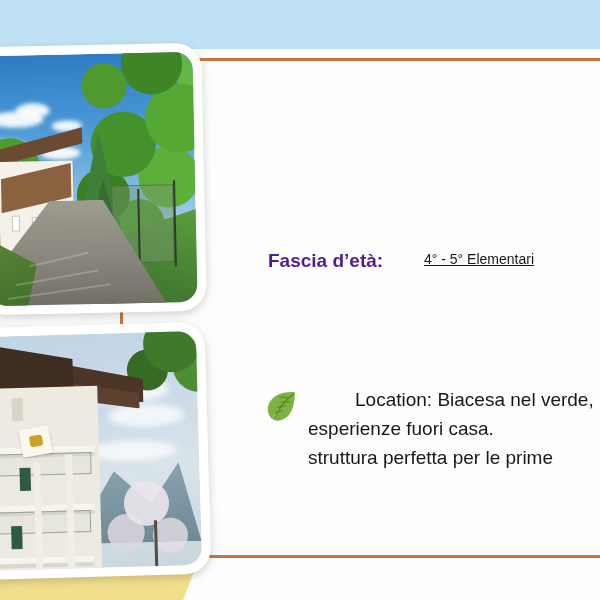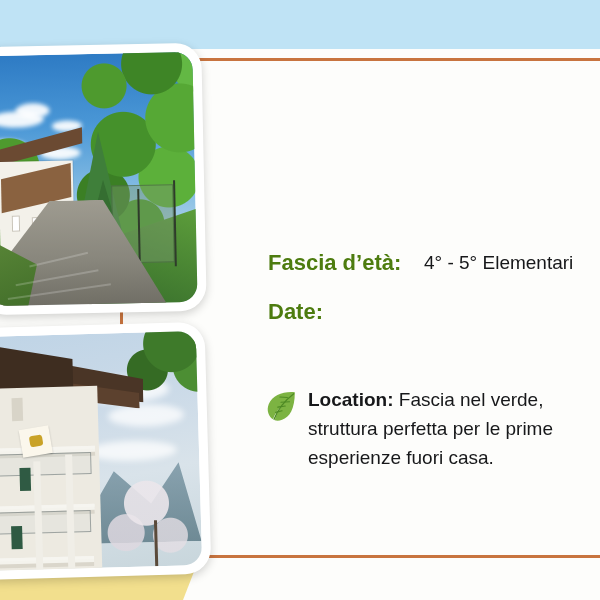--- a/index.html
+++ b/index.html
@@ -316,30 +316,31 @@
     left:268px; top:250px;
     width:420px;
   }
   .info-row {
     display:flex;
     align-items:flex-start;
     white-space:nowrap;
     margin-bottom:2px;
   }
   .info-label {
-    font-size:22px;
+    font-size:19px;
     font-weight:bold;
-    color:#4d7c0f;
+    color:#4c1d95;
     width:156px;
     flex:0 0 156px;
   }
   .info-value {
-    font-size:19px;
+    font-size:14px;
     color:#17181A;
     line-height:1.42;
+    text-decoration:underline;
   }
   .info-value .line2 { display:block; }
 
   .row-date { margin-top:22px; }
 
   .location-block {
     position:absolute;
     left:264px; top:386px;
     width:420px;
     display:flex;
@@ -350,21 +351,21 @@
     width:34px; height:34px;
     margin-right:10px;
     margin-top:3px;
   }
   .location-text {
     font-size:19px;
     color:#17181A;
     line-height:1.52;
     white-space:nowrap;
   }
-  .location-text b { font-weight:bold; }
+  .location-text b { font-weight:normal;margin-left:47px; }
   .location-text span { display:block; }
 </style>
 </head>
 <body>
 
 <div id="poster">
 
   <div class="sky-band"></div>
   <div class="swoosh"></div>
   <div class="swoosh2"></div>
@@ -442,31 +443,30 @@
   <div class="info-block">
 
     <div class="info-row">
       <div class="info-label">Fascia d’età:</div>
       <div class="info-value">
         <span>4° - 5° Elementari</span>
       </div>
     </div>
 
     <div class="info-row row-date">
-      <div class="info-label">Date:</div>
     </div>
 
   </div>
 
   <div class="location-block">
     <svg class="leaf-icon" viewBox="0 0 64 64">
       <path d="M58 6C36 4 16 12 9 28c-5 12 0 24 8 29 3-9 9-19 18-27-8 10-13 20-15 29 4 1 9 1 14-1 14-5 24-20 24-52z" fill="#7CB342"></path>
       <path d="M56 9C39 22 26 38 19 57" stroke="#4E8A24" stroke-width="2.4" fill="none" stroke-linecap="round"></path>
       <path d="M44 16 L30 15 M48 24 L32 25 M40 32 L26 34 M34 41 L22 44" stroke="#4E8A24" stroke-width="2.2" fill="none" stroke-linecap="round"></path>
     </svg>
     <div class="location-text">
-      <span><b>Location:</b><i style="font-style:normal"> Fascia nel verde,</i></span>
+      <span><b>Location:</b><i style="font-style:normal"> Biacesa nel verde,</i></span>
+      <span>esperienze fuori casa.</span>
       <span>struttura perfetta per le prime</span>
-      <span>esperienze fuori casa.</span>
     </div>
   </div>
 
 </div>
 
 </body></html>

